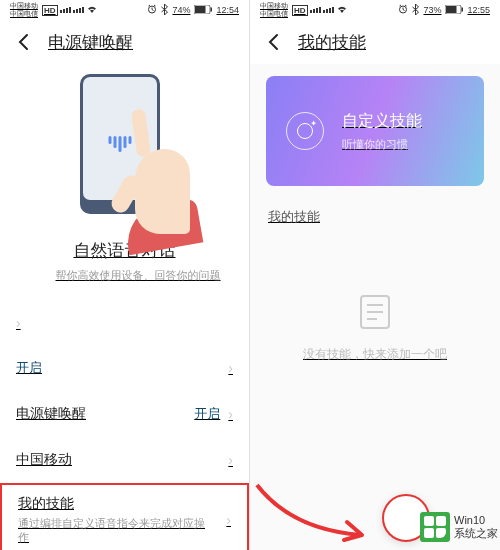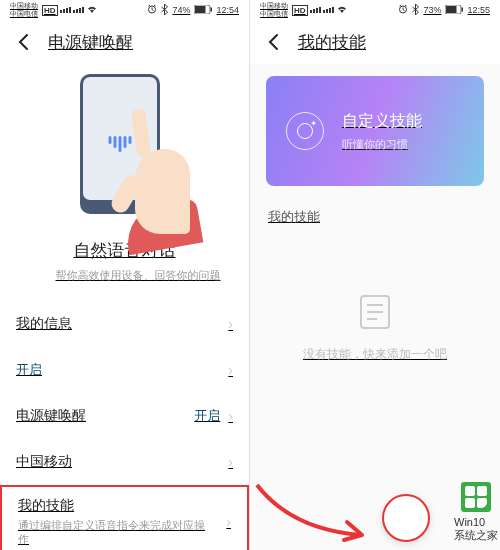--- a/index.html
+++ b/index.html
@@ -46,21 +46,21 @@
     .card-icon-inner::before { content:''; position:absolute; inset:0; border:1.5px solid #fff; border-radius:50%; }
     .card-icon-inner::after { content:'✦'; position:absolute; right:-4px; top:-4px; font-size:8px; color:#fff; }
     .card-txt h3 { font-size: 16px; font-weight: 400; }
     .card-txt p { font-size: 11px; opacity: .8; margin-top: 5px; }
     .section-title { font-size: 13px; color: #555; padding: 10px 18px 4px 18px; }
     .empty { text-align: center; padding-top: 60px; color: #bbb; }
     .empty-icon { width: 44px; height: 44px; margin: 0 auto 12px auto; }
     .empty p { font-size: 12px; color: #bbb; }
     .red-arrow { position: absolute; left: 252px; top: 480px; width: 140px; height: 70px; pointer-events: none; z-index: 20; }
     .fab-partial { position: absolute; right: 70px; bottom: 8px; width: 48px; height: 48px; border-radius: 50%; background: #fff; box-shadow: 0 2px 8px rgba(0,0,0,0.12); border: 2px solid #e83434; z-index: 10; }
-    .watermark { position: absolute; right: 2px; bottom: 8px; display: flex; align-items: center; gap: 4px; z-index: 30; flex-direction: column; }
+    .watermark { position: absolute; right: 2px; bottom: 8px; display: flex; align-items: center; gap: 4px; z-index: 30; }
     .wm-logo { width: 30px; height: 30px; background: #3aab47; border-radius: 3px; display: grid; grid-template-columns: 1fr 1fr; grid-template-rows: 1fr 1fr; gap: 2px; padding: 4px; }
     .wm-logo span { background: #fff; border-radius: 2px; }
     .wm-logo span:nth-child(4) { border-radius: 2px 2px 6px 2px; }
     .wm-txt { font-size: 11px; line-height: 13px; color: #333; }
   </style>
 </head>
 <body>
 
 <div class="container">
 
@@ -140,21 +140,20 @@
           <div class="finger f1"></div>
           <div class="finger thumb"></div>
         </div>
       </div>
       <h2>自然语音对话</h2>
       <p>帮你高效使用设备、回答你的问题</p>
     </div>
 
     <div class="list">
       <div class="row">
-        <span class="title">我的信息</span>
         <span class="chev">›</span>
       </div>
       <div class="row">
         <span class="val">开启</span>
         <span class="chev">›</span>
       </div>
       <div class="row">
         <span class="title">电源键唤醒</span>
         <span class="val">开启</span>
         <span class="chev">›</span>

